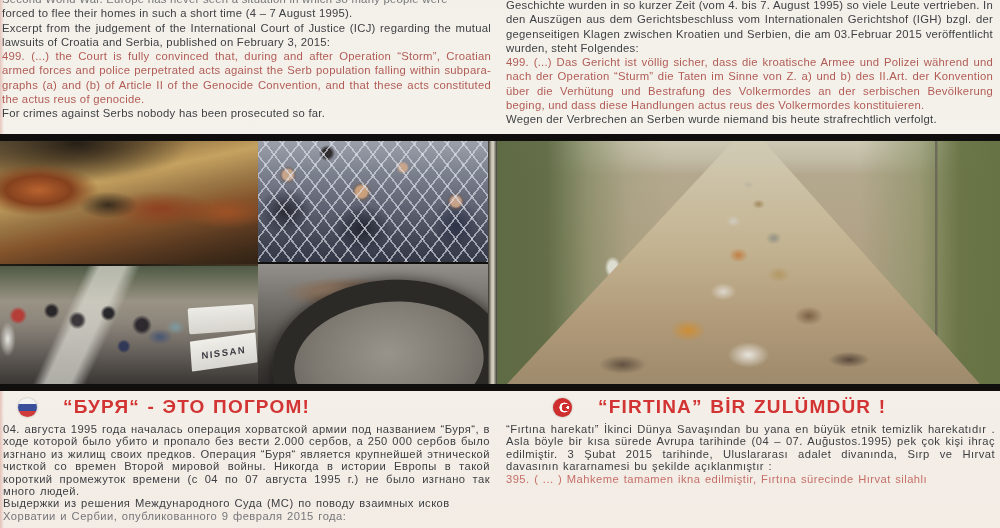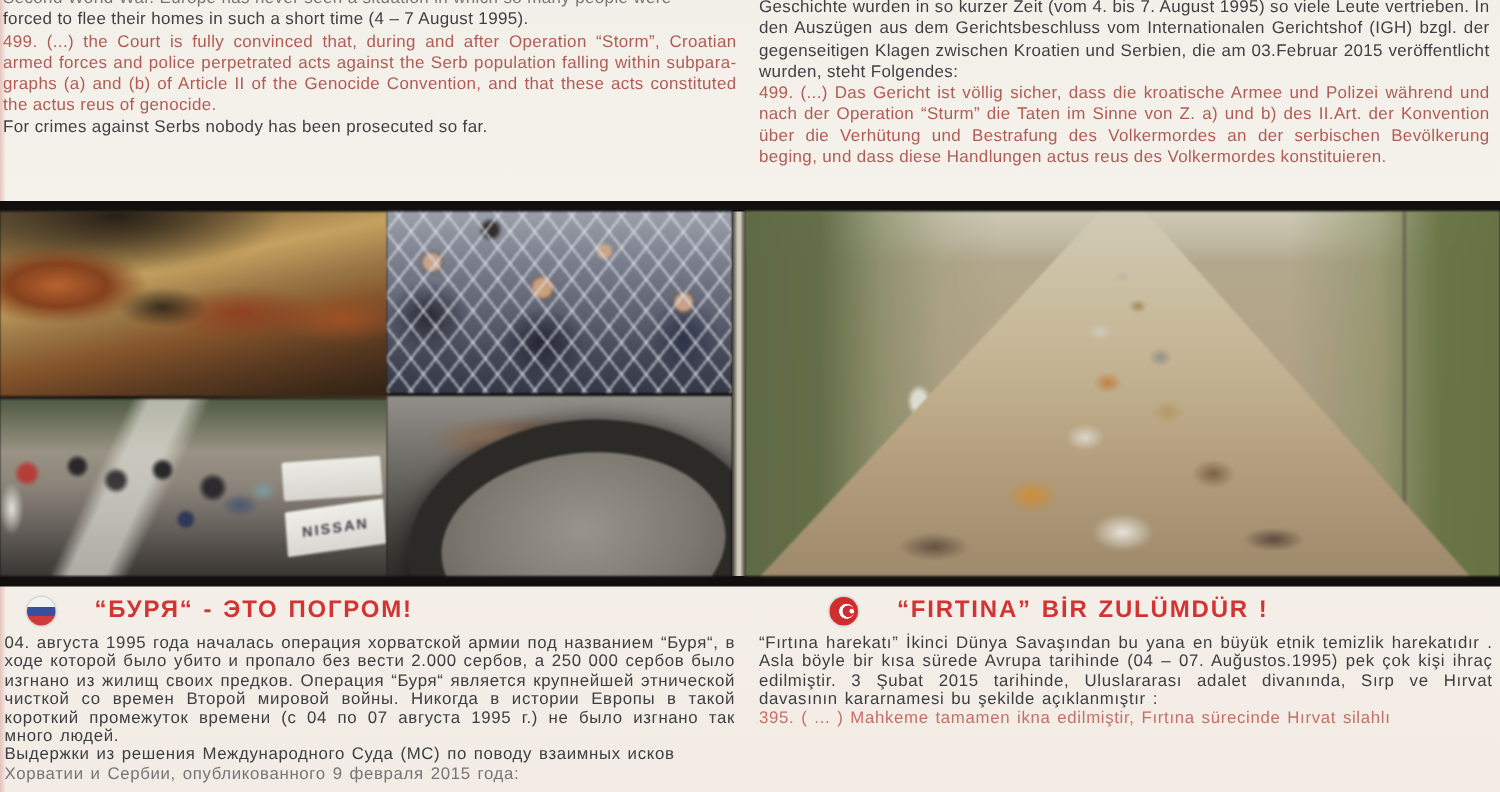--- a/index.html
+++ b/index.html
@@ -98,21 +98,21 @@
       radial-gradient(ellipse 30px 12px at 25% 92%, rgba(90,70,55,0.85), transparent 80%),
       radial-gradient(ellipse 26px 10px at 70% 90%, rgba(80,60,50,0.85), transparent 80%),
       linear-gradient(180deg,#d2cbb4 0%,#ccc0a0 20%,#c4b28c 45%,#b59d78 70%,#a08a68 100%);}
   
   .bot-sec{position:absolute;left:0;top:391px;width:1000px;height:137px;filter:blur(0.28px);}
   .bcol{position:absolute;font-size:11.2px;line-height:12.4px;color:#3d3e42;letter-spacing:0.45px;word-spacing:1px;}
   .bcol p{margin:0;}
   .ru-col{left:3px;top:2px;width:487px;}
   .tr-col{left:506px;top:2px;width:489px;}
   .hrow{display:flex;align-items:center;height:28px;margin-bottom:2px;}
-  .hrow h2{margin:0;font-size:16px;line-height:22px;font-weight:bold;color:#d23434;letter-spacing:1.2px;white-space:nowrap;}
+  .hrow h2{margin:0;font-size:19px;line-height:22px;font-weight:bold;color:#d23434;letter-spacing:1.2px;white-space:nowrap;}
   .ru-col .hrow{padding-left:15px;}
   .tr-col .hrow{padding-left:47px;}
   .flag{width:19px;height:19px;border-radius:50%;margin-right:26px;flex:0 0 auto;
     box-shadow:0 0 2px rgba(0,0,0,0.35);}
   .ru-flag{background:linear-gradient(180deg,#f2f2f0 0 34%,#3a4f9b 34% 66%,#cf3a3a 66% 100%);}
   .tr-flag{background:
       radial-gradient(circle 1.6px at 78% 50%, #fff 92%, transparent 100%),
       radial-gradient(circle 4px  at 66% 50%, #cf2e2e 92%, transparent 100%),
       radial-gradient(circle 5.2px at 60% 50%, #fff 92%, transparent 100%),
       #cf2e2e;}
@@ -122,26 +122,28 @@
 </head>
 <body>
 
 <div class="page">
   <div class="left-edge-tint"></div>
 
   <section class="top-sec">
     <div class="tcol en-col">
       <p class="cut-line">Second World War. Europe has never seen a situation in which so many people were</p>
       <p>forced to flee their homes in such a short time (4 – 7 August 1995).</p>
+      <p class="j">Excerpt from the judgement of the International Court of Justice (ICJ) regarding the mutual lawsuits of Croatia and Serbia, published on February 3, 2015:</p>
       <p class="j redq">499. (...) the Court is fully convinced that, during and after Operation “Storm”, Croatian armed forces and police perpetrated acts against the Serb population falling within subpara-graphs (a) and (b) of Article II of the Genocide Convention, and that these acts constituted the actus reus of genocide.</p>
       <p>For crimes against Serbs nobody has been prosecuted so far.</p>
     </div>
     <div class="tcol de-col">
       <p class="j">Geschichte wurden in so kurzer Zeit (vom 4. bis 7. August 1995) so viele Leute vertrieben. In den Auszügen aus dem Gerichtsbeschluss vom Internationalen Gerichtshof (IGH) bzgl. der gegenseitigen Klagen zwischen Kroatien und Serbien, die am 03.Februar 2015 veröffentlicht wurden, steht Folgendes:</p>
       <p class="j redq">499. (...) Das Gericht ist völlig sicher, dass die kroatische Armee und Polizei während und nach der Operation “Sturm” die Taten im Sinne von Z. a) und b) des II.Art.  der Konvention über die Verhütung und Bestrafung des Volkermordes an der serbischen Bevölkerung beging, und dass diese Handlungen actus reus des Volkermordes konstituieren.</p>
+      <p>Wegen der Verbrechen an Serben wurde niemand bis heute  strafrechtlich verfolgt.</p>
     </div>
   </section>
 
   <section class="strip">
     <div class="ph ph-burned"></div>
     <div class="ph ph-nissan">
       <div class="truck">
         <div class="truck-cab"></div>
         <div class="truck-gate">
           <span>NISSAN</span>

